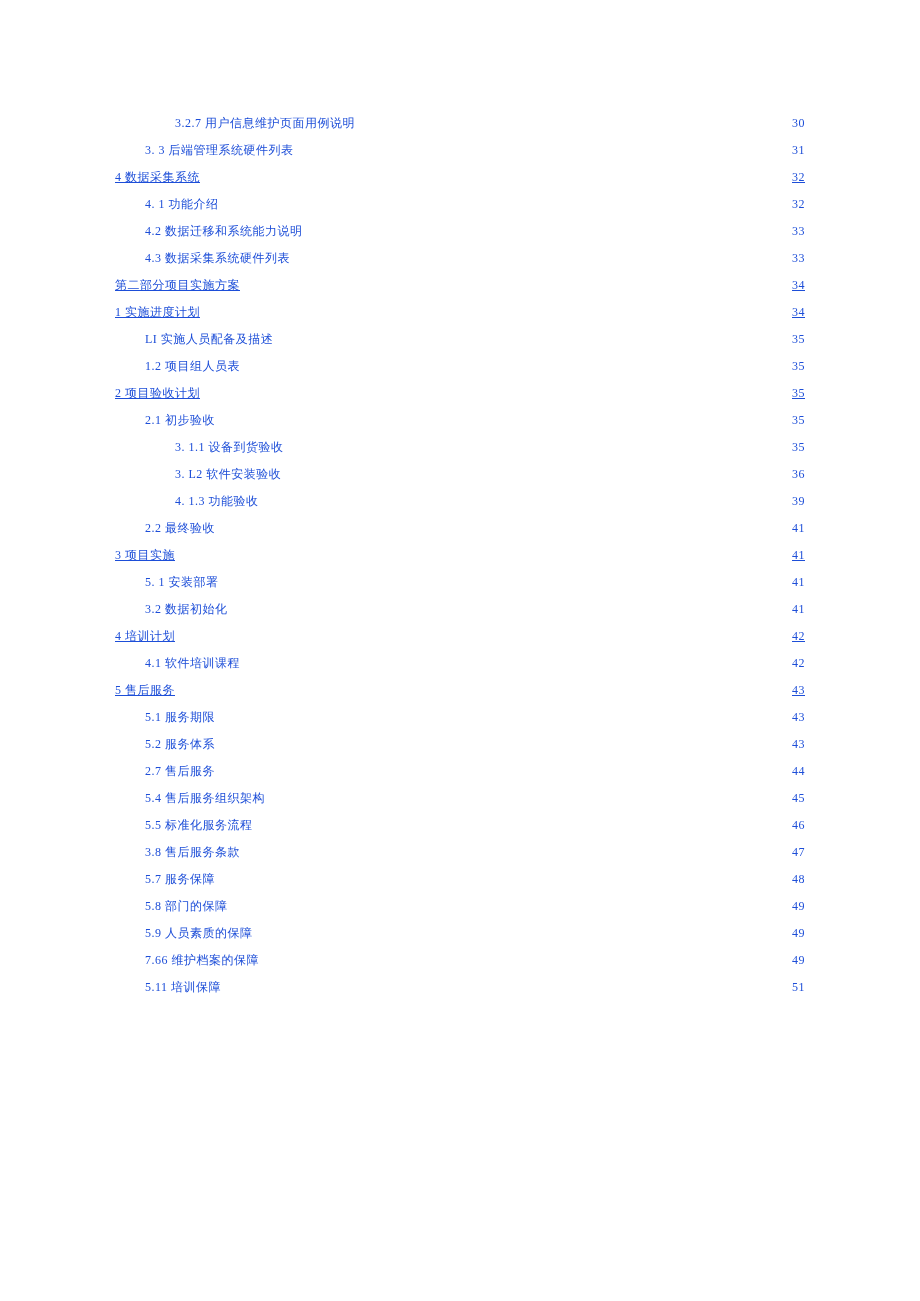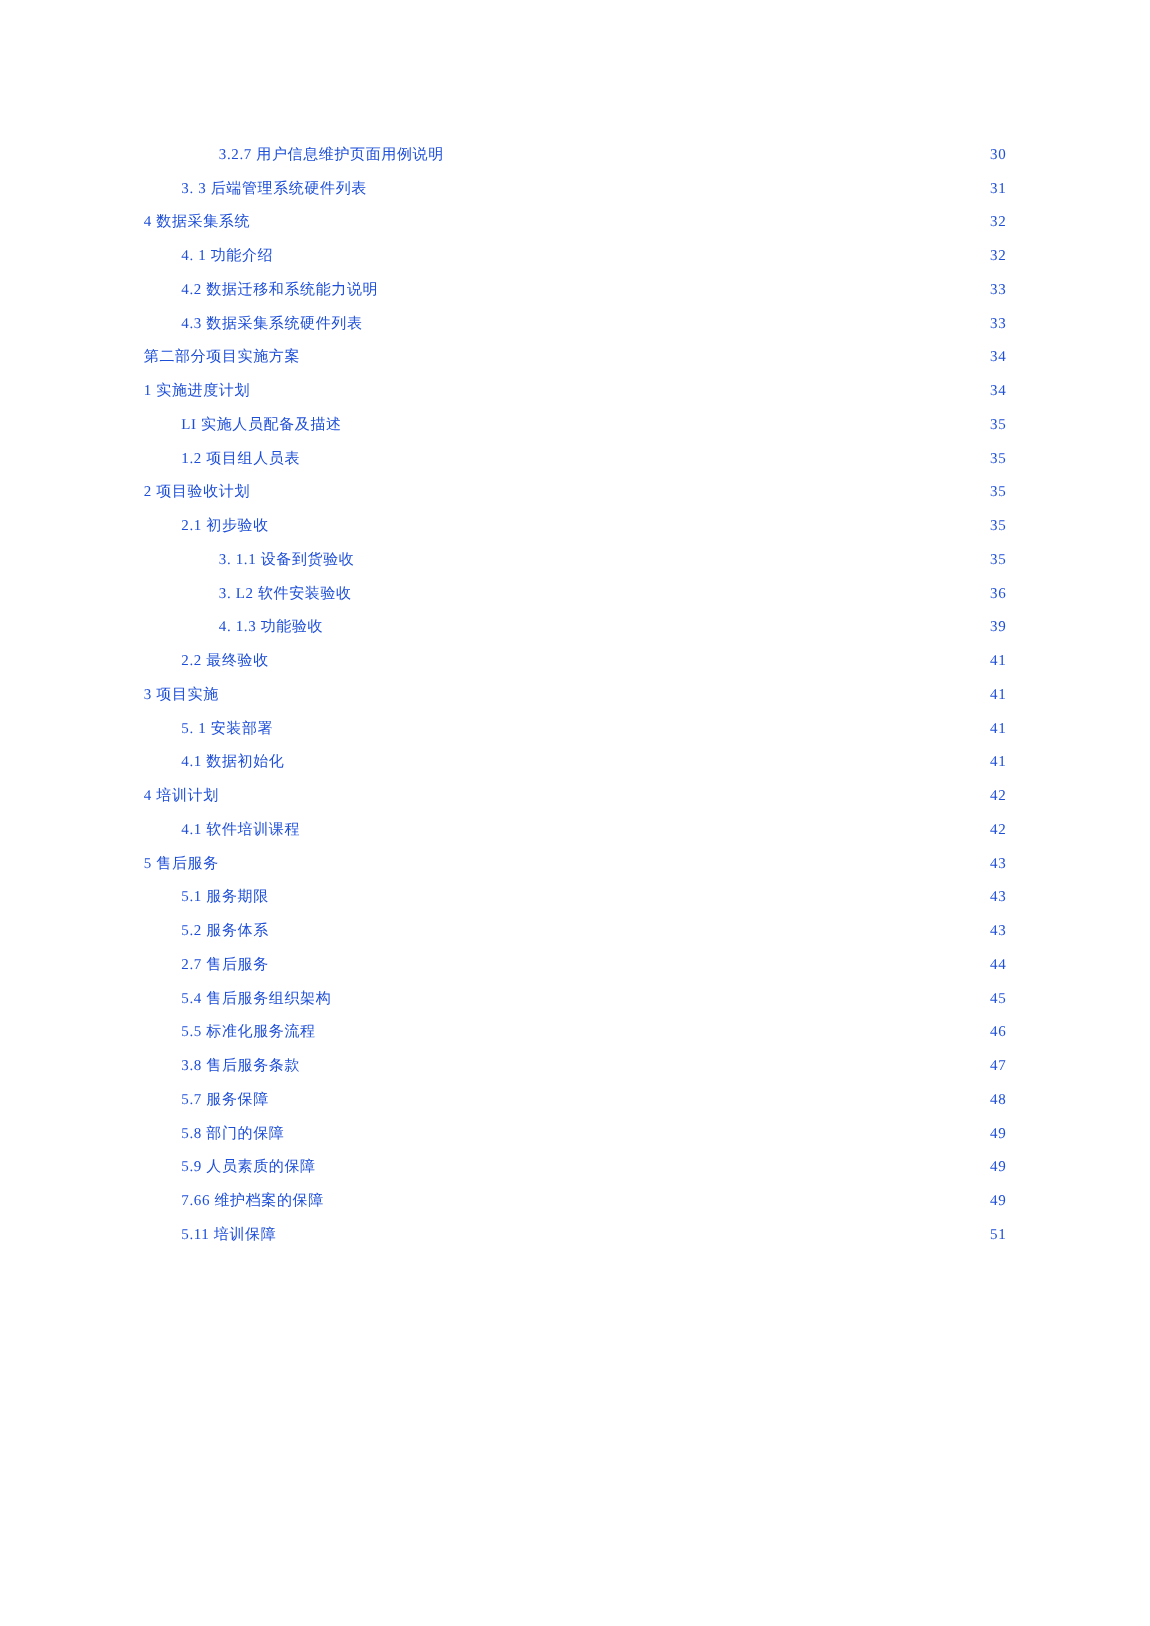--- a/index.html
+++ b/index.html
@@ -35,21 +35,21 @@
   .toc-leader::after {
     content: ". . . . . . . . . . . . . . . . . . . . . . . . . . . . . . . . . . . . . . . . . . . . . . . . . . . . . . . . . . . . . . . . . . . . . . . . . . . . . . . . . . . . . . . . . . . . . . . . . . . . . . . . . . . . . . . . . . . . . . . . . . . . . . . . . . . . . . . .";
     position: absolute;
     left: 0;
     letter-spacing: 2px;
   }
   .toc-page {
     flex: 0 0 auto;
     padding-left: 4px;
   }
-  .lvl0 { padding-left: 0px; }
+  .lvl0 { padding-left: 0px; text-decoration: underline; }
   .lvl1 { padding-left: 30px; align-items: center; }
   .lvl2 { padding-left: 60px; }
 </style>
 </head>
 <body>
 
 <div class="page">
   <div id="toc-container">
       <div class="toc-line lvl2">
         <span class="toc-label">3.2.7 用户信息维护页面用例说明</span>
@@ -135,21 +135,21 @@
         <span class="toc-label">3 项目实施</span>
         <span class="toc-leader"></span>
         <span class="toc-page">41</span>
       </div>
       <div class="toc-line lvl1">
         <span class="toc-label">5. 1 安装部署</span>
         <span class="toc-leader"></span>
         <span class="toc-page">41</span>
       </div>
       <div class="toc-line lvl1">
-        <span class="toc-label">4.1 数据初始化</span>
+        <span class="toc-label">3.2 数据初始化</span>
         <span class="toc-leader"></span>
         <span class="toc-page">41</span>
       </div>
       <div class="toc-line lvl0">
         <span class="toc-label">4 培训计划</span>
         <span class="toc-leader"></span>
         <span class="toc-page">42</span>
       </div>
       <div class="toc-line lvl1">
         <span class="toc-label">4.1 软件培训课程</span>

